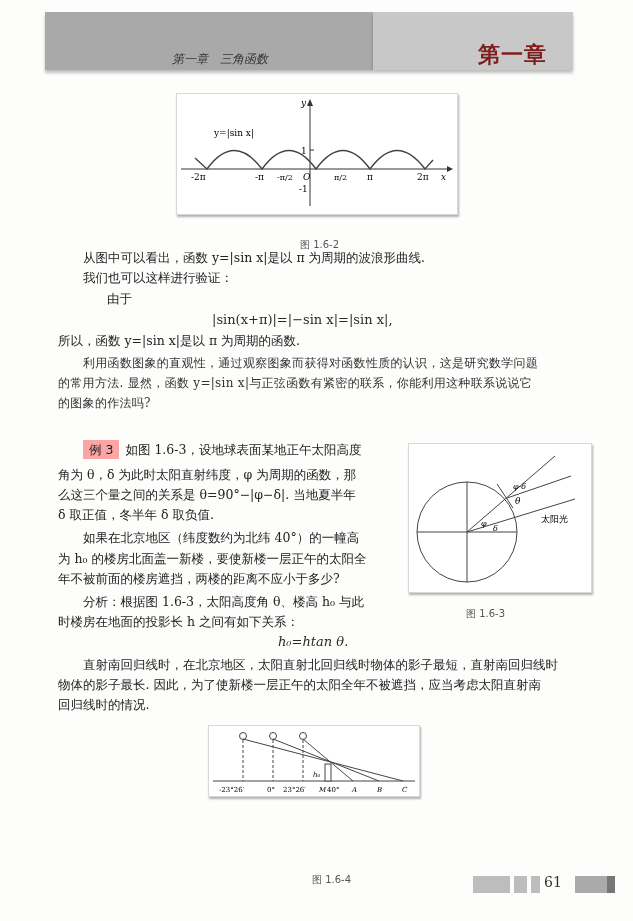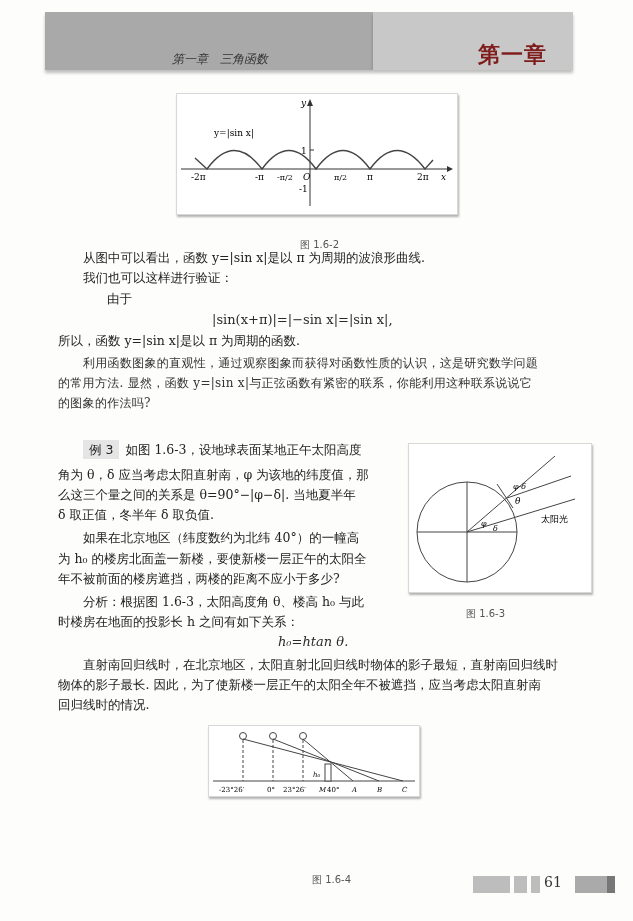--- a/index.html
+++ b/index.html
@@ -28,21 +28,21 @@
   }
   .fig-box {
     position:absolute; background:#fff; border:1px solid #d8d8d8;
     box-shadow: 1px 2px 2px rgba(0,0,0,0.3);
   }
   .caption { position:absolute; font-size:10px; color:#555; font-family:"DejaVu Sans", sans-serif; }
   .para { position:absolute; font-size:12.5px; line-height:19px; color:#222; white-space:nowrap; }
   .para.kai { color:#333; letter-spacing:0.3px; }
   .eq { position:absolute; font-size:13px; white-space:nowrap; }
   .example-tag {
-    display:inline-block; background:#e5e5e5; padding:0 6px; margin-right:6px; font-family:"DejaVu Sans", sans-serif;
+    display:inline-block; background:#fca5a5; padding:0 6px; margin-right:6px; font-family:"DejaVu Sans", sans-serif;
   }
   .footer-blocks { position:absolute; top:876px; height:17px; background:#bdbdbd; }
   .page-num { position:absolute; left:544px; top:874px; font-size:14px; color:#333; }
   svg text { font-family:"DejaVu Serif", serif; }
 </style>
 </head>
 <body>
 
 <div class="header-bar"></div>
 <div class="header-right"></div>
@@ -84,21 +84,21 @@
 <div class="para" style="left:83px;top:289px;margin-left:24px;">由于</div>
 <div class="eq" style="left:212px;top:312px;">|sin(x+π)|=|−sin x|=|sin x|,</div>
 <div class="para" style="left:58px;top:331px;text-align:right;">所以，函数 y=|sin x|是以 π 为周期的函数.</div>
 <div class="para kai" style="left:83px;top:354px;font-size:12px;">利用函数图象的直观性，通过观察图象而获得对函数性质的认识，这是研究数学问题</div>
 <div class="para kai" style="left:58px;top:374px;font-size:12px;">的常用方法. 显然，函数 y=|sin x|与正弦函数有紧密的联系，你能利用这种联系说说它</div>
 <div class="para kai" style="left:58px;top:394px;font-size:12px;">的图象的作法吗?</div>
 
 <div class="para" style="left:83px;top:440px;">
   <span class="example-tag">例 3</span><span>如图 1.6-3，设地球表面某地正午太阳高度</span>
 </div>
-<div class="para" style="left:58px;top:465px;">角为 θ，δ 应当考虑太阳直射南，φ 为该地的纬度值，那</div>
+<div class="para" style="left:58px;top:465px;">角为 θ，δ 为此时太阳直射纬度，φ 为周期的函数，那</div>
 <div class="para" style="left:58px;top:485px;">么这三个量之间的关系是 θ=90°−|φ−δ|. 当地夏半年</div>
 <div class="para" style="left:58px;top:505px;">δ 取正值，冬半年 δ 取负值.</div>
 <div class="para" style="left:83px;top:528px;">如果在北京地区（纬度数约为北纬 40°）的一幢高</div>
 <div class="para" style="left:58px;top:549px;">为 h₀ 的楼房北面盖一新楼，要使新楼一层正午的太阳全</div>
 <div class="para" style="left:58px;top:569px;">年不被前面的楼房遮挡，两楼的距离不应小于多少?</div>
 <div class="para" style="left:83px;top:592px;">分析：根据图 1.6-3，太阳高度角 θ、楼高 h₀ 与此</div>
 <div class="para" style="left:58px;top:612px;">时楼房在地面的投影长 h 之间有如下关系：</div>
 <div class="eq" style="left:278px;top:634px;font-style:italic;">h₀=htan θ.</div>
 <div class="para" style="left:83px;top:655px;">直射南回归线时，在北京地区，太阳直射北回归线时物体的影子最短，直射南回归线时</div>
 <div class="para" style="left:58px;top:675px;text-align:right;">物体的影子最长. 因此，为了使新楼一层正午的太阳全年不被遮挡，应当考虑太阳直射南</div>

